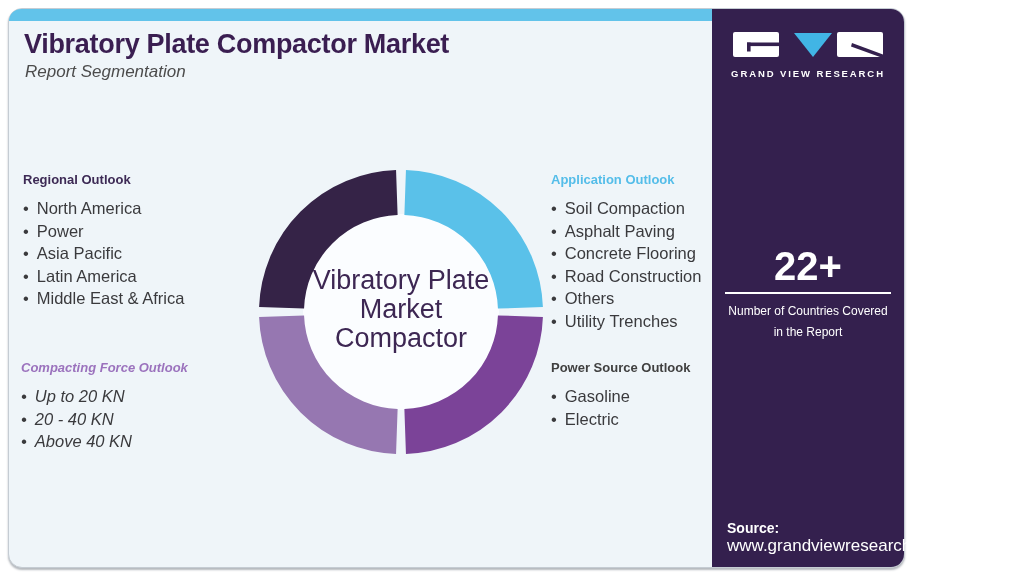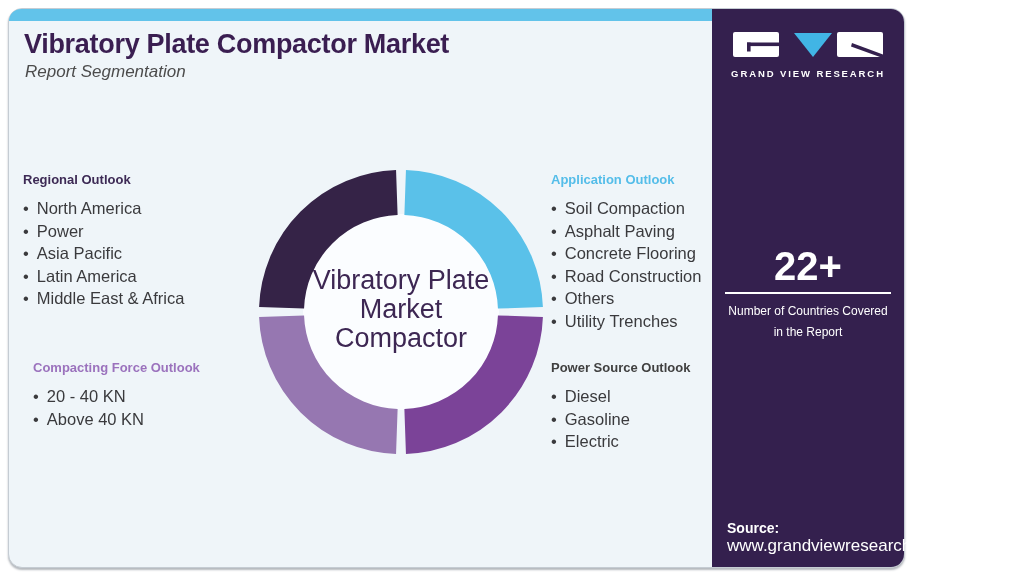--- a/index.html
+++ b/index.html
@@ -36,21 +36,21 @@
   }
   .page-subtitle {
     position: absolute;
     left: 16px; top: 53px;
     font-size: 17px;
     color: #4c4c4c;
     font-style: italic;
   }
   .sec { position: absolute; }
   #sec-regional    { left: 14px;  top: 161px; width: 235px; }
-  #sec-compacting  { left: 24px;  top: 349px; width: 215px; }
+  #sec-compacting  { left: 12px;  top: 349px; width: 215px; font-style: italic; }
   #sec-application { left: 542px; top: 161px; width: 250px; }
   #sec-power       { left: 542px; top: 349px; width: 250px; }
   .sec h3 {
     font-size: 13px;
     font-weight: bold;
     line-height: 20px;
     margin-bottom: 7px;
   }
   .sec ul { list-style: none; }
   .sec li {
@@ -139,41 +139,41 @@
       <li><span class="dot">•</span><span>Power</span></li>
       <li><span class="dot">•</span><span>Asia Pacific</span></li>
       <li><span class="dot">•</span><span>Latin America</span></li>
       <li><span class="dot">•</span><span>Middle East &amp; Africa</span></li>
     </ul>
   </div>
 
   <div class="sec" id="sec-compacting">
     <h3 style="color: rgb(155, 114, 189);">Compacting Force Outlook</h3>
     <ul>
+      <li><span class="dot">•</span><span>Up to 20 KN</span></li>
       <li><span class="dot">•</span><span>20 - 40 KN</span></li>
       <li><span class="dot">•</span><span>Above 40 KN</span></li>
     </ul>
   </div>
 
   <div class="sec" id="sec-application">
     <h3 style="color: rgb(84, 189, 233);">Application Outlook</h3>
     <ul>
       <li><span class="dot">•</span><span>Soil Compaction</span></li>
       <li><span class="dot">•</span><span>Asphalt Paving</span></li>
       <li><span class="dot">•</span><span>Concrete Flooring</span></li>
       <li><span class="dot">•</span><span>Road Construction</span></li>
       <li><span class="dot">•</span><span>Others</span></li>
       <li><span class="dot">•</span><span>Utility Trenches</span></li>
     </ul>
   </div>
 
   <div class="sec" id="sec-power">
     <h3 style="color: #404040;">Power Source Outlook</h3>
     <ul>
-      <li><span class="dot">•</span><span>Diesel</span></li>
       <li><span class="dot">•</span><span>Gasoline</span></li>
       <li><span class="dot">•</span><span>Electric</span></li>
     </ul>
   </div>
 
   <svg class="donut-svg" width="300" height="300" viewBox="0 0 300 300">
     <circle cx="150" cy="150" r="98" fill="#fbfdff"></circle>
     <path d="M 30.57 145.83 A 119.5 119.5 0 0 1 145.83 30.57" fill="none" stroke-width="45" stroke="#352347"></path>
     <path d="M 154.17 30.57 A 119.5 119.5 0 0 1 269.43 145.83" fill="none" stroke-width="45" stroke="#5ac1e9"></path>
     <path d="M 269.43 154.17 A 119.5 119.5 0 0 1 154.17 269.43" fill="none" stroke-width="45" stroke="#7b4398"></path>

